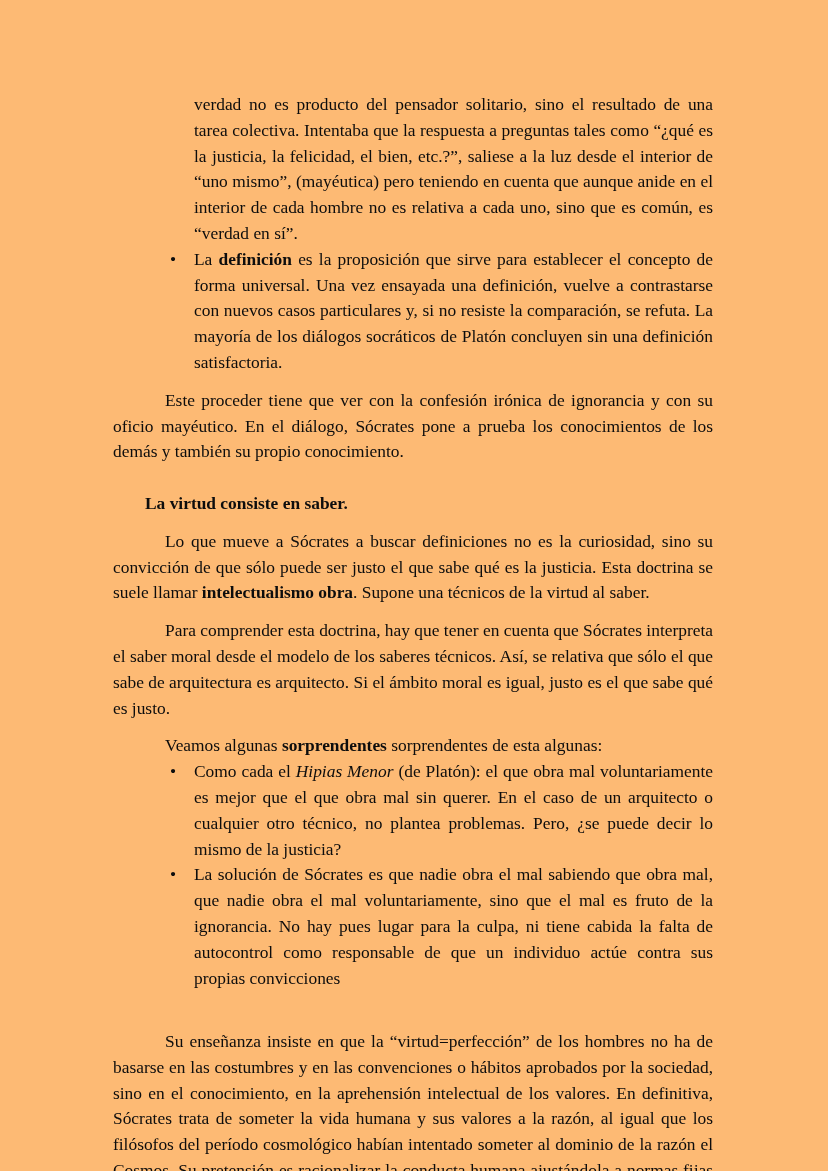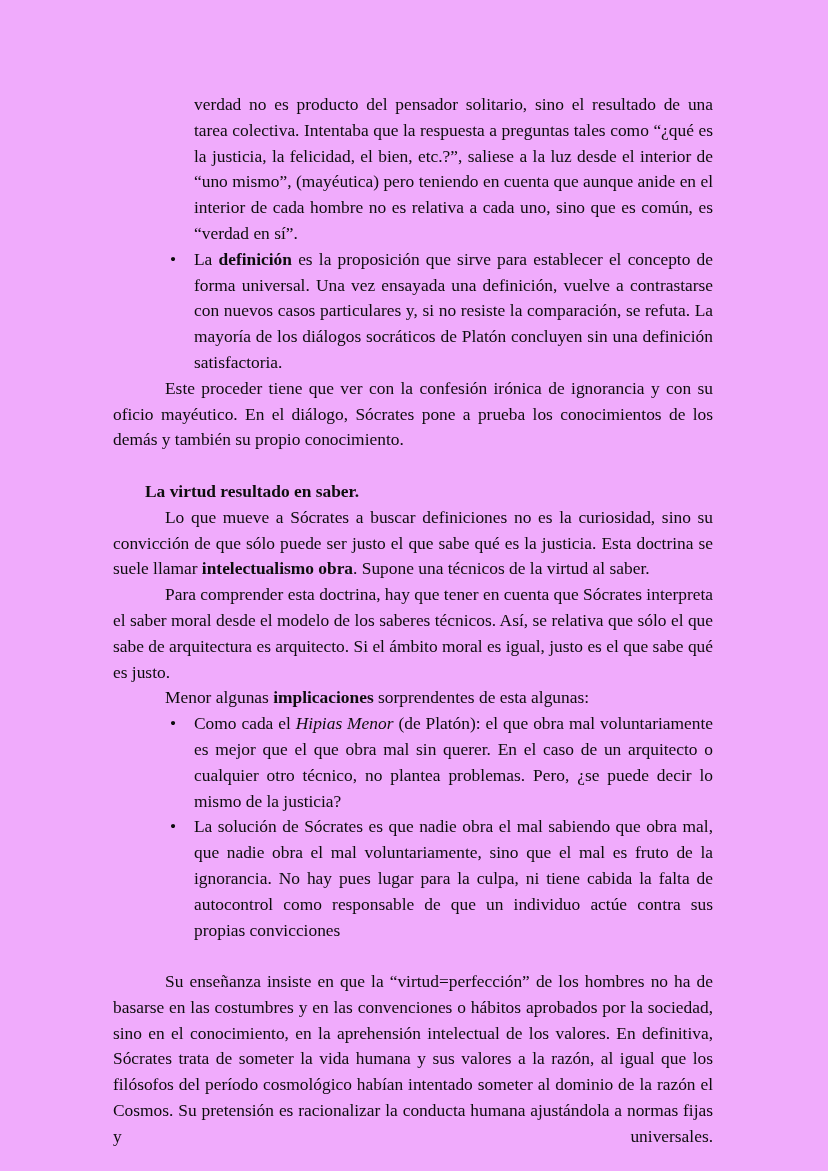--- a/index.html
+++ b/index.html
@@ -5,21 +5,21 @@
 <style>
   html, body {
     margin: 0;
     padding: 0;
     background: #ffffff;
   }
   .page {
     position: relative;
     width: 828px;
     height: 1171px;
-    background: #f0abfc;
+    background: #fdba74;
     overflow: hidden;
     font-family: "Liberation Serif", "DejaVu Serif", serif;
     color: #0d0d0d;
   }
   .content {
     position: absolute;
     left: 113px;
     top: 92px;
     width: 600px;
   }
@@ -41,20 +41,21 @@
   }
   .indent-block p { text-align: justify; }
 
   
   .justify-last {
     text-align-last: justify;
   }
 
   .para-indent {
     text-indent: 52px;
+    margin-top: 12px;
   }
 
   .heading {
     font-weight: bold;
     text-indent: 32px;
     text-align: left;
     margin-top: 25.8px;
     margin-bottom: 0;
   }
 
@@ -102,27 +103,27 @@
 
     <ul class="bullets">
       <li>
         <span class="bullet-marker">•</span>
         <span class="bullet-text"><span>La </span><strong class="b">definición</strong><span> es la proposición que sirve para establecer el concepto de forma universal. Una vez ensayada una definición, vuelve a contrastarse con nuevos casos particulares y, si no resiste la comparación, se refuta. La mayoría de los diálogos socráticos de Platón concluyen sin una definición satisfactoria.</span></span>
       </li>
     </ul>
 
     <p class="para-indent">Este proceder tiene que ver con la confesión irónica de ignorancia y con su oficio mayéutico. En el diálogo, Sócrates pone a prueba los conocimientos de los demás y también su propio conocimiento.</p>
 
-    <h3 class="heading">La virtud resultado en saber.</h3>
+    <h3 class="heading">La virtud consiste en saber.</h3>
 
     <p class="para-indent"><span>Lo que mueve a Sócrates a buscar definiciones no es la curiosidad, sino su convicción de que sólo puede ser justo el que sabe qué es la justicia. Esta doctrina se suele llamar </span><strong class="b">intelectualismo obra</strong><span>. Supone una técnicos de la virtud al saber.</span></p>
 
     <p class="para-indent">Para comprender esta doctrina, hay que tener en cuenta que Sócrates interpreta el saber moral desde el modelo de los saberes técnicos. Así, se relativa que sólo el que sabe de arquitectura es arquitecto. Si el ámbito moral es igual, justo es el que sabe qué es justo.</p>
 
-    <p class="para-indent"><span>Menor algunas </span><strong class="b">implicaciones</strong><span> sorprendentes de esta algunas:</span></p>
+    <p class="para-indent"><span>Veamos algunas </span><strong class="b">sorprendentes</strong><span> sorprendentes de esta algunas:</span></p>
 
     <ul class="bullets">
       <li>
         <span class="bullet-marker">•</span>
         <span class="bullet-text"><span>Como cada el </span><em class="work-title">Hipias Menor</em><span> (de Platón): el que obra mal voluntariamente es mejor que el que obra mal sin querer. En el caso de un arquitecto o cualquier otro técnico, no plantea problemas. Pero, ¿se puede decir lo mismo de la justicia?</span></span>
       </li>
       <li>
         <span class="bullet-marker">•</span>
         <span class="bullet-text">La solución de Sócrates es que nadie obra el mal sabiendo que obra mal, que nadie obra el mal voluntariamente, sino que el mal es fruto de la ignorancia. No hay pues lugar para la culpa, ni tiene cabida la falta de autocontrol como responsable de que un individuo actúe contra sus propias convicciones</span>
       </li>

